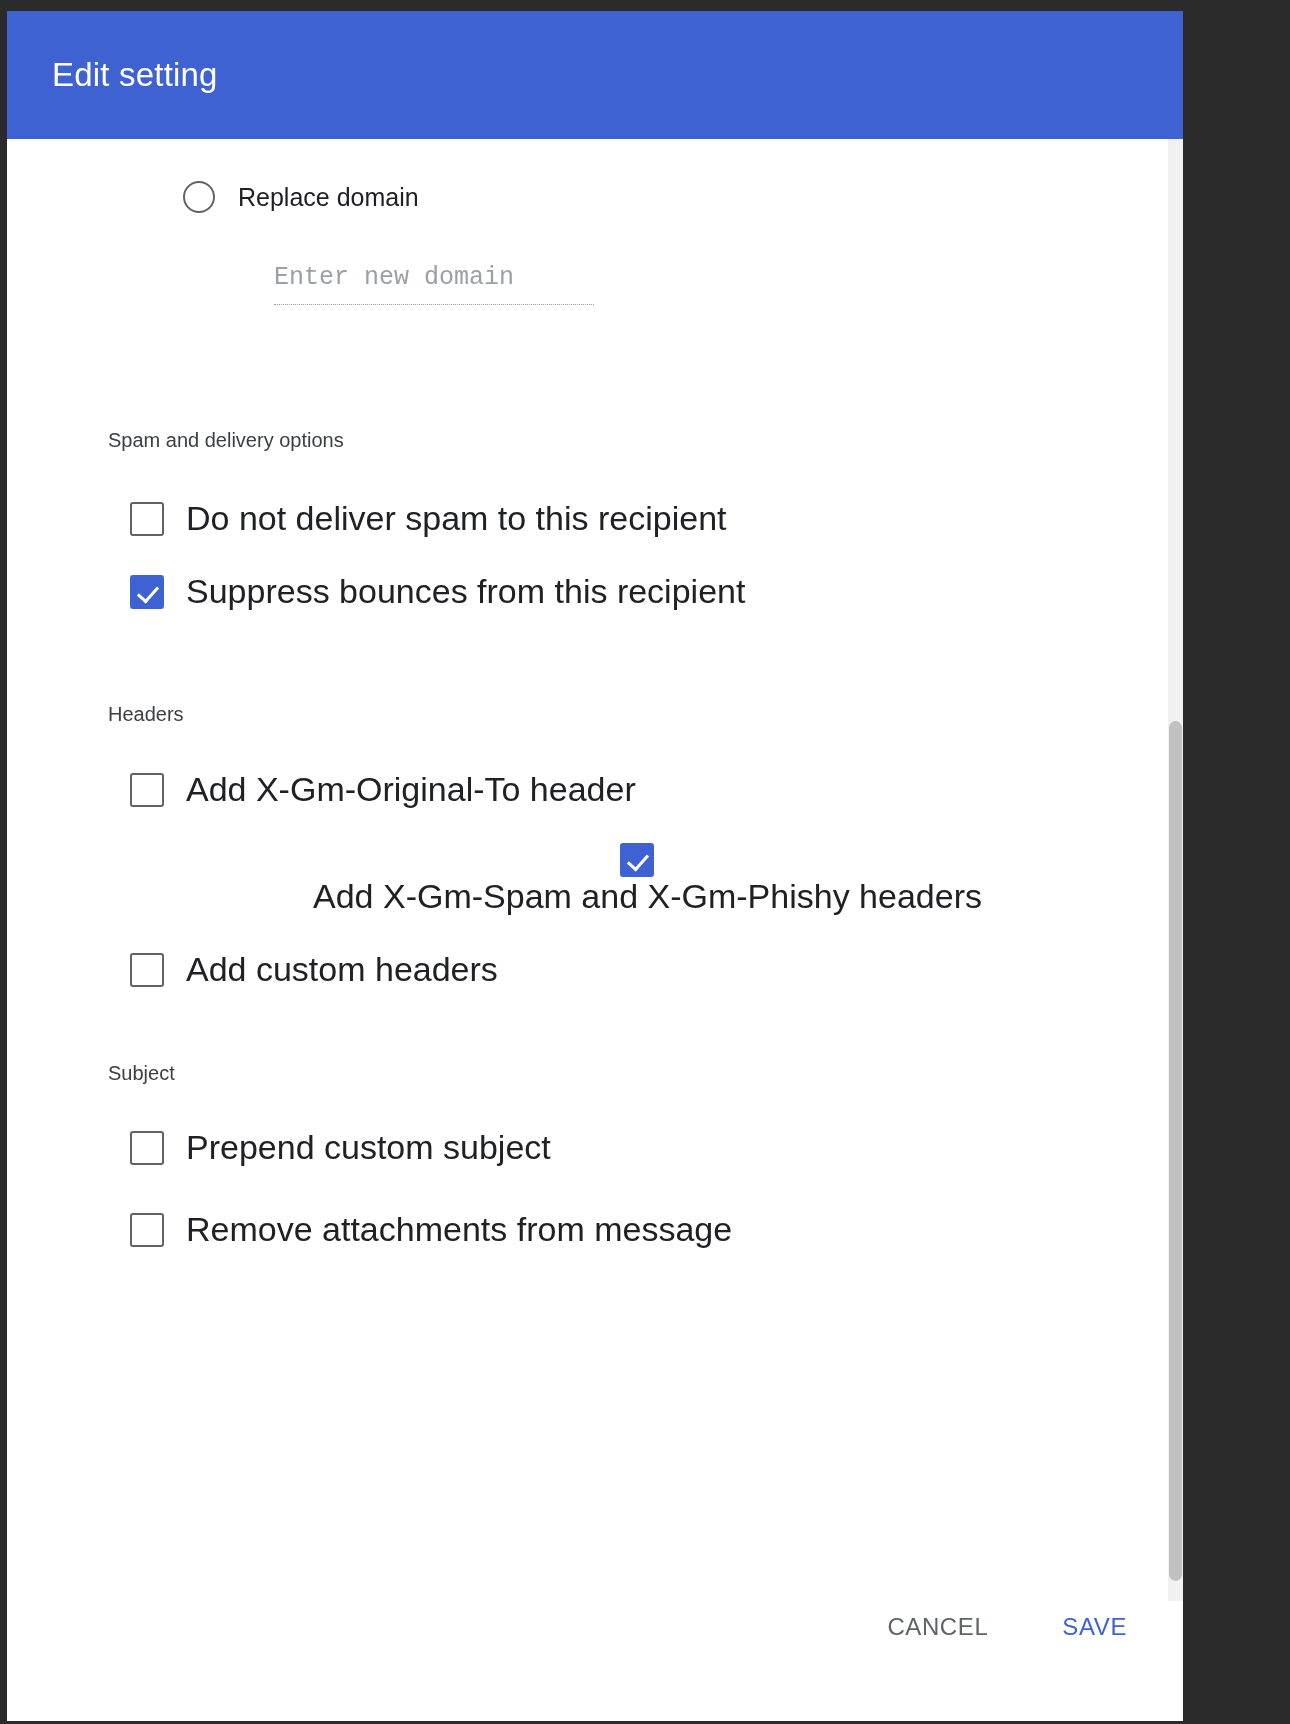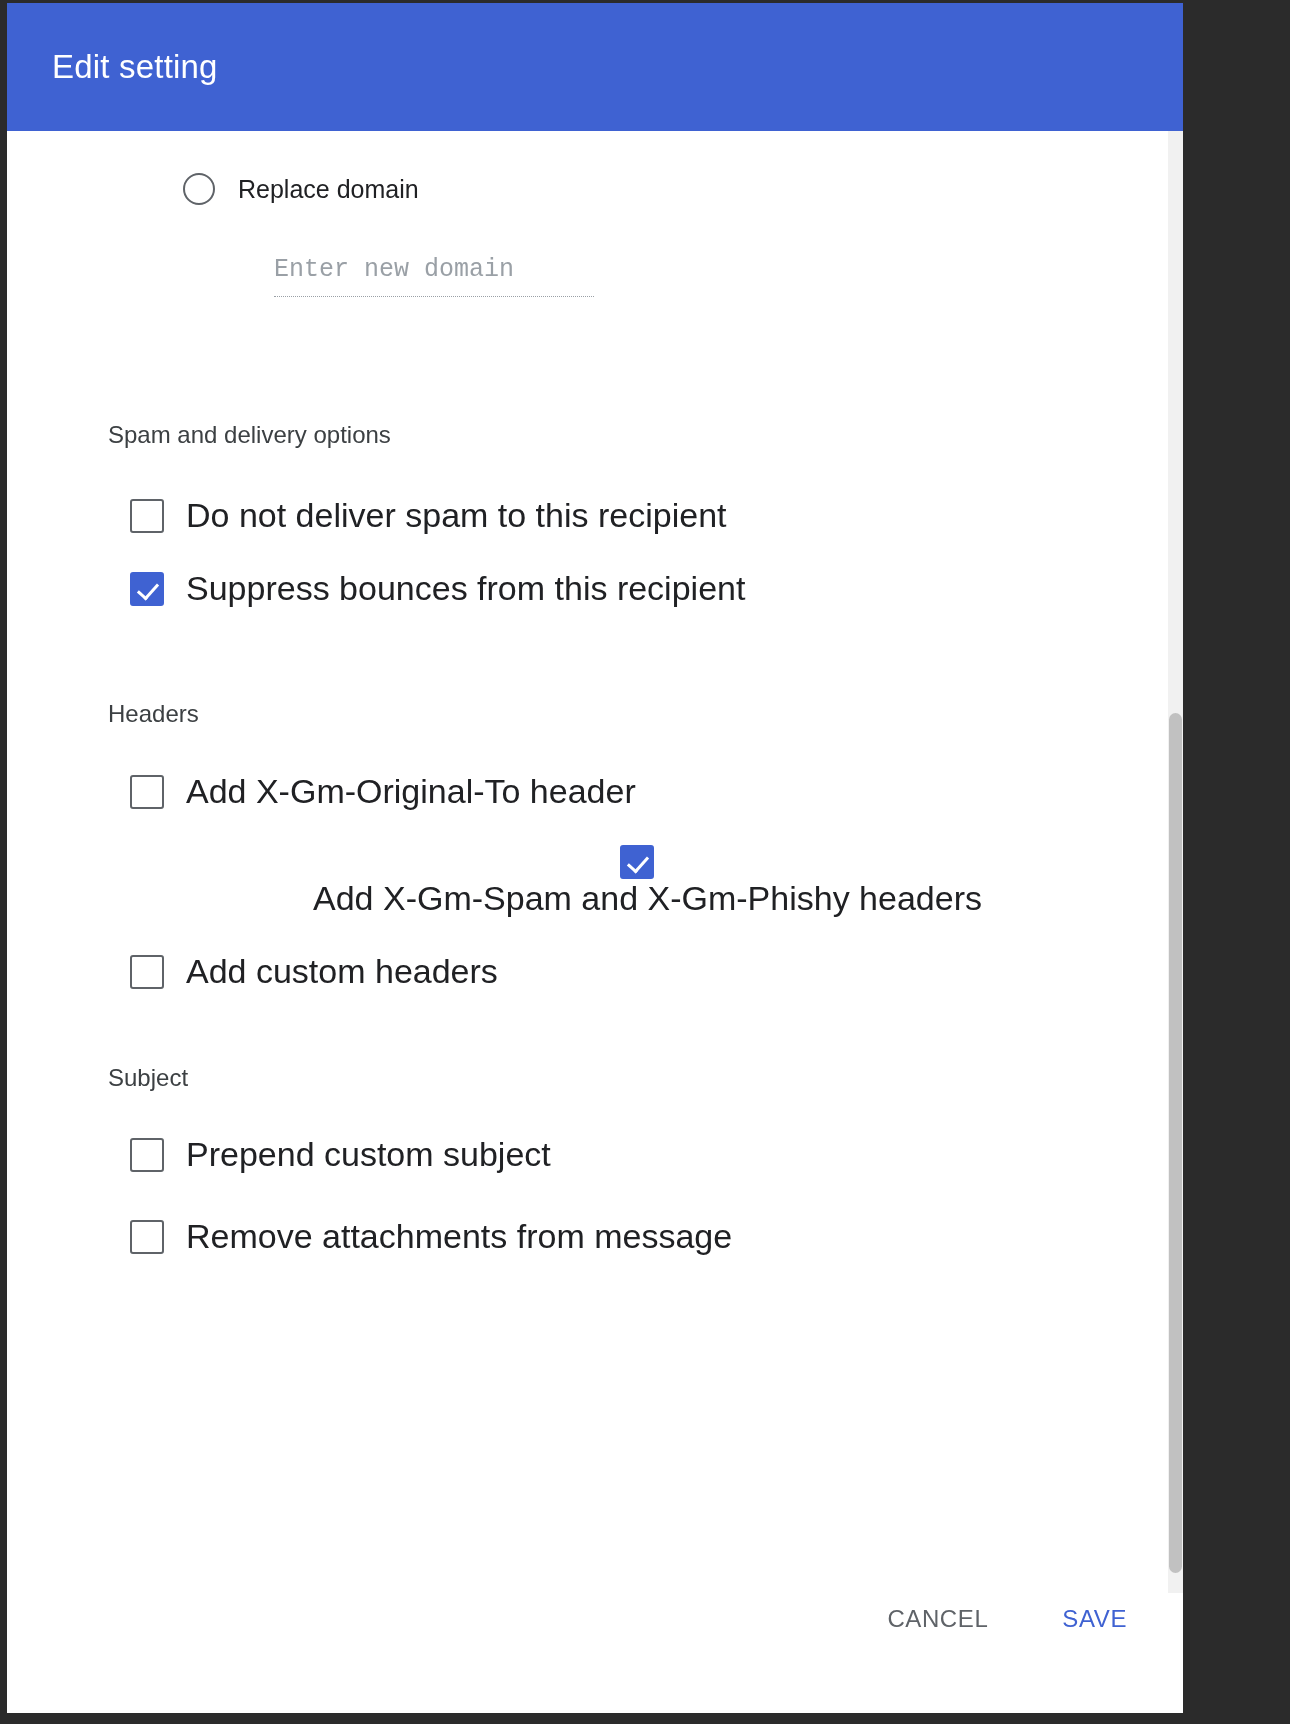--- a/index.html
+++ b/index.html
@@ -18,21 +18,21 @@
     position: relative;
     width: 1290px;
     height: 1724px;
     background: #2b2b2b;
     box-sizing: border-box;
   }
 
   .dialog {
     position: absolute;
     left: 7px;
-    top: 3px;
+    top: 11px;
     width: 1176px;
     height: 1710px;
     background: #ffffff;
     box-sizing: border-box;
     overflow: hidden;
     display: flex;
     flex-direction: column;
   }
 
   .dialog-header {
@@ -120,21 +120,21 @@
     background: transparent;
   }
   .domain-input::placeholder {
     color: #9aa0a6;
   }
 
   .section {
     padding-left: 101px;
   }
   .section-title {
-    font-size: 24px;
+    font-size: 20px;
     color: #3c4043;
     font-weight: 400;
   }
 
   .check-row {
     display: flex;
     align-items: center;
     margin-left: 22px;
   }
   .checkbox {

